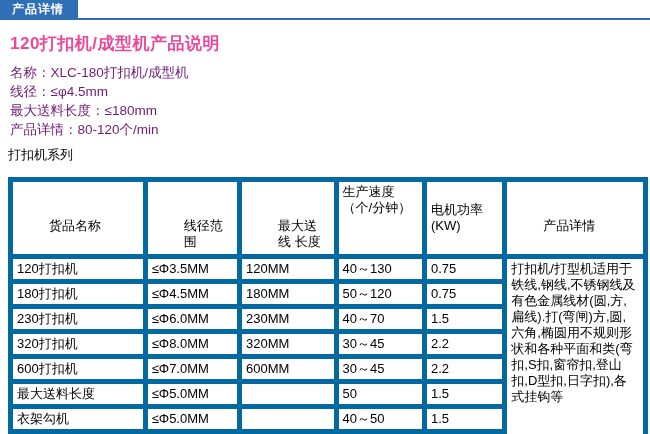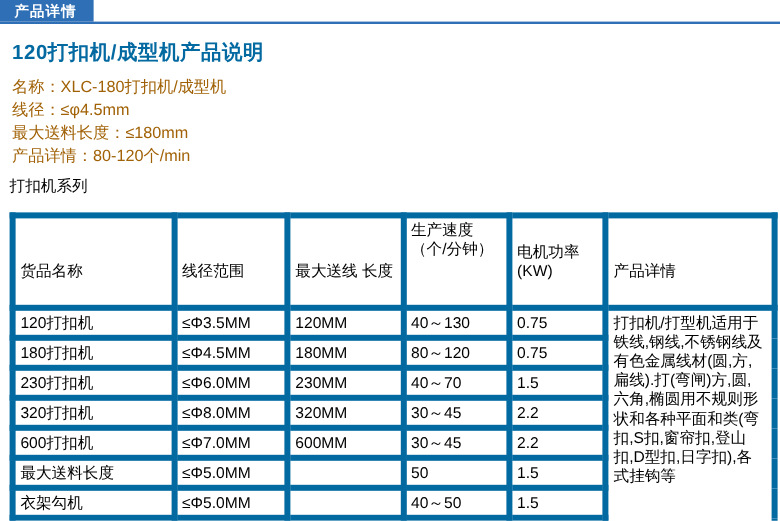--- a/index.html
+++ b/index.html
@@ -45,31 +45,31 @@
     right: 0;
     top: 18px;
     height: 2px;
     background: #2f6fb5;
   }
   
   .doc-title {
     margin: 12px 0 8px 10px;
     font-size: 17px;
     font-weight: bold;
-    color: #0369a1;
+    color: #ec4899;
     letter-spacing: 0.5px;
   }
   
   .spec-list {
     margin: 0 0 8px 10px;
   }
   .spec-row {
     font-size: 13.5px;
     line-height: 19px;
-    color: #a16207;
+    color: #701a75;
     white-space: nowrap;
   }
   .spec-label {
     display: inline;
   }
   .spec-value {
     display: inline;
   }
   
   .series-label {
@@ -96,21 +96,21 @@
   .col-speed  { width: 88px; }
   .col-power  { width: 80px; }
   .col-scope  { width: 140px; }
   .head-row td {
     height: 68px;
     vertical-align: top;
   }
   .head-cell-inner {
     display: block;
   }
-  .head-pad-top { padding-top: 34px; }
+  .head-pad-top { padding-top: 34px; margin-left: 32px; }
   .head-pad-mid { padding-top: 18px; }
   .scope-cell {
     vertical-align: top;
     line-height: 17px;
     padding-top: 4px;
   }
   .scope-text {
     display: block;
     white-space: pre-wrap;
   }
@@ -182,21 +182,21 @@
         <td>40～130</td>
         <td>0.75</td>
         <td class="scope-cell" rowspan="9">
           <span class="scope-text">打扣机/打型机适用于铁线,钢线,不锈钢线及有色金属线材(圆,方,扁线).打(弯闸)方,圆,六角,椭圆用不规则形状和各种平面和类(弯扣,S扣,窗帘扣,登山扣,D型扣,日字扣),各式挂钩等</span>
         </td>
       </tr>
       <tr>
         <td>180打扣机</td>
         <td>≤Φ4.5MM</td>
         <td>180MM</td>
-        <td>80～120</td>
+        <td>50～120</td>
         <td>0.75</td>
       </tr>
       <tr>
         <td>230打扣机</td>
         <td>≤Φ6.0MM</td>
         <td>230MM</td>
         <td>40～70</td>
         <td>1.5</td>
       </tr>
       <tr>

